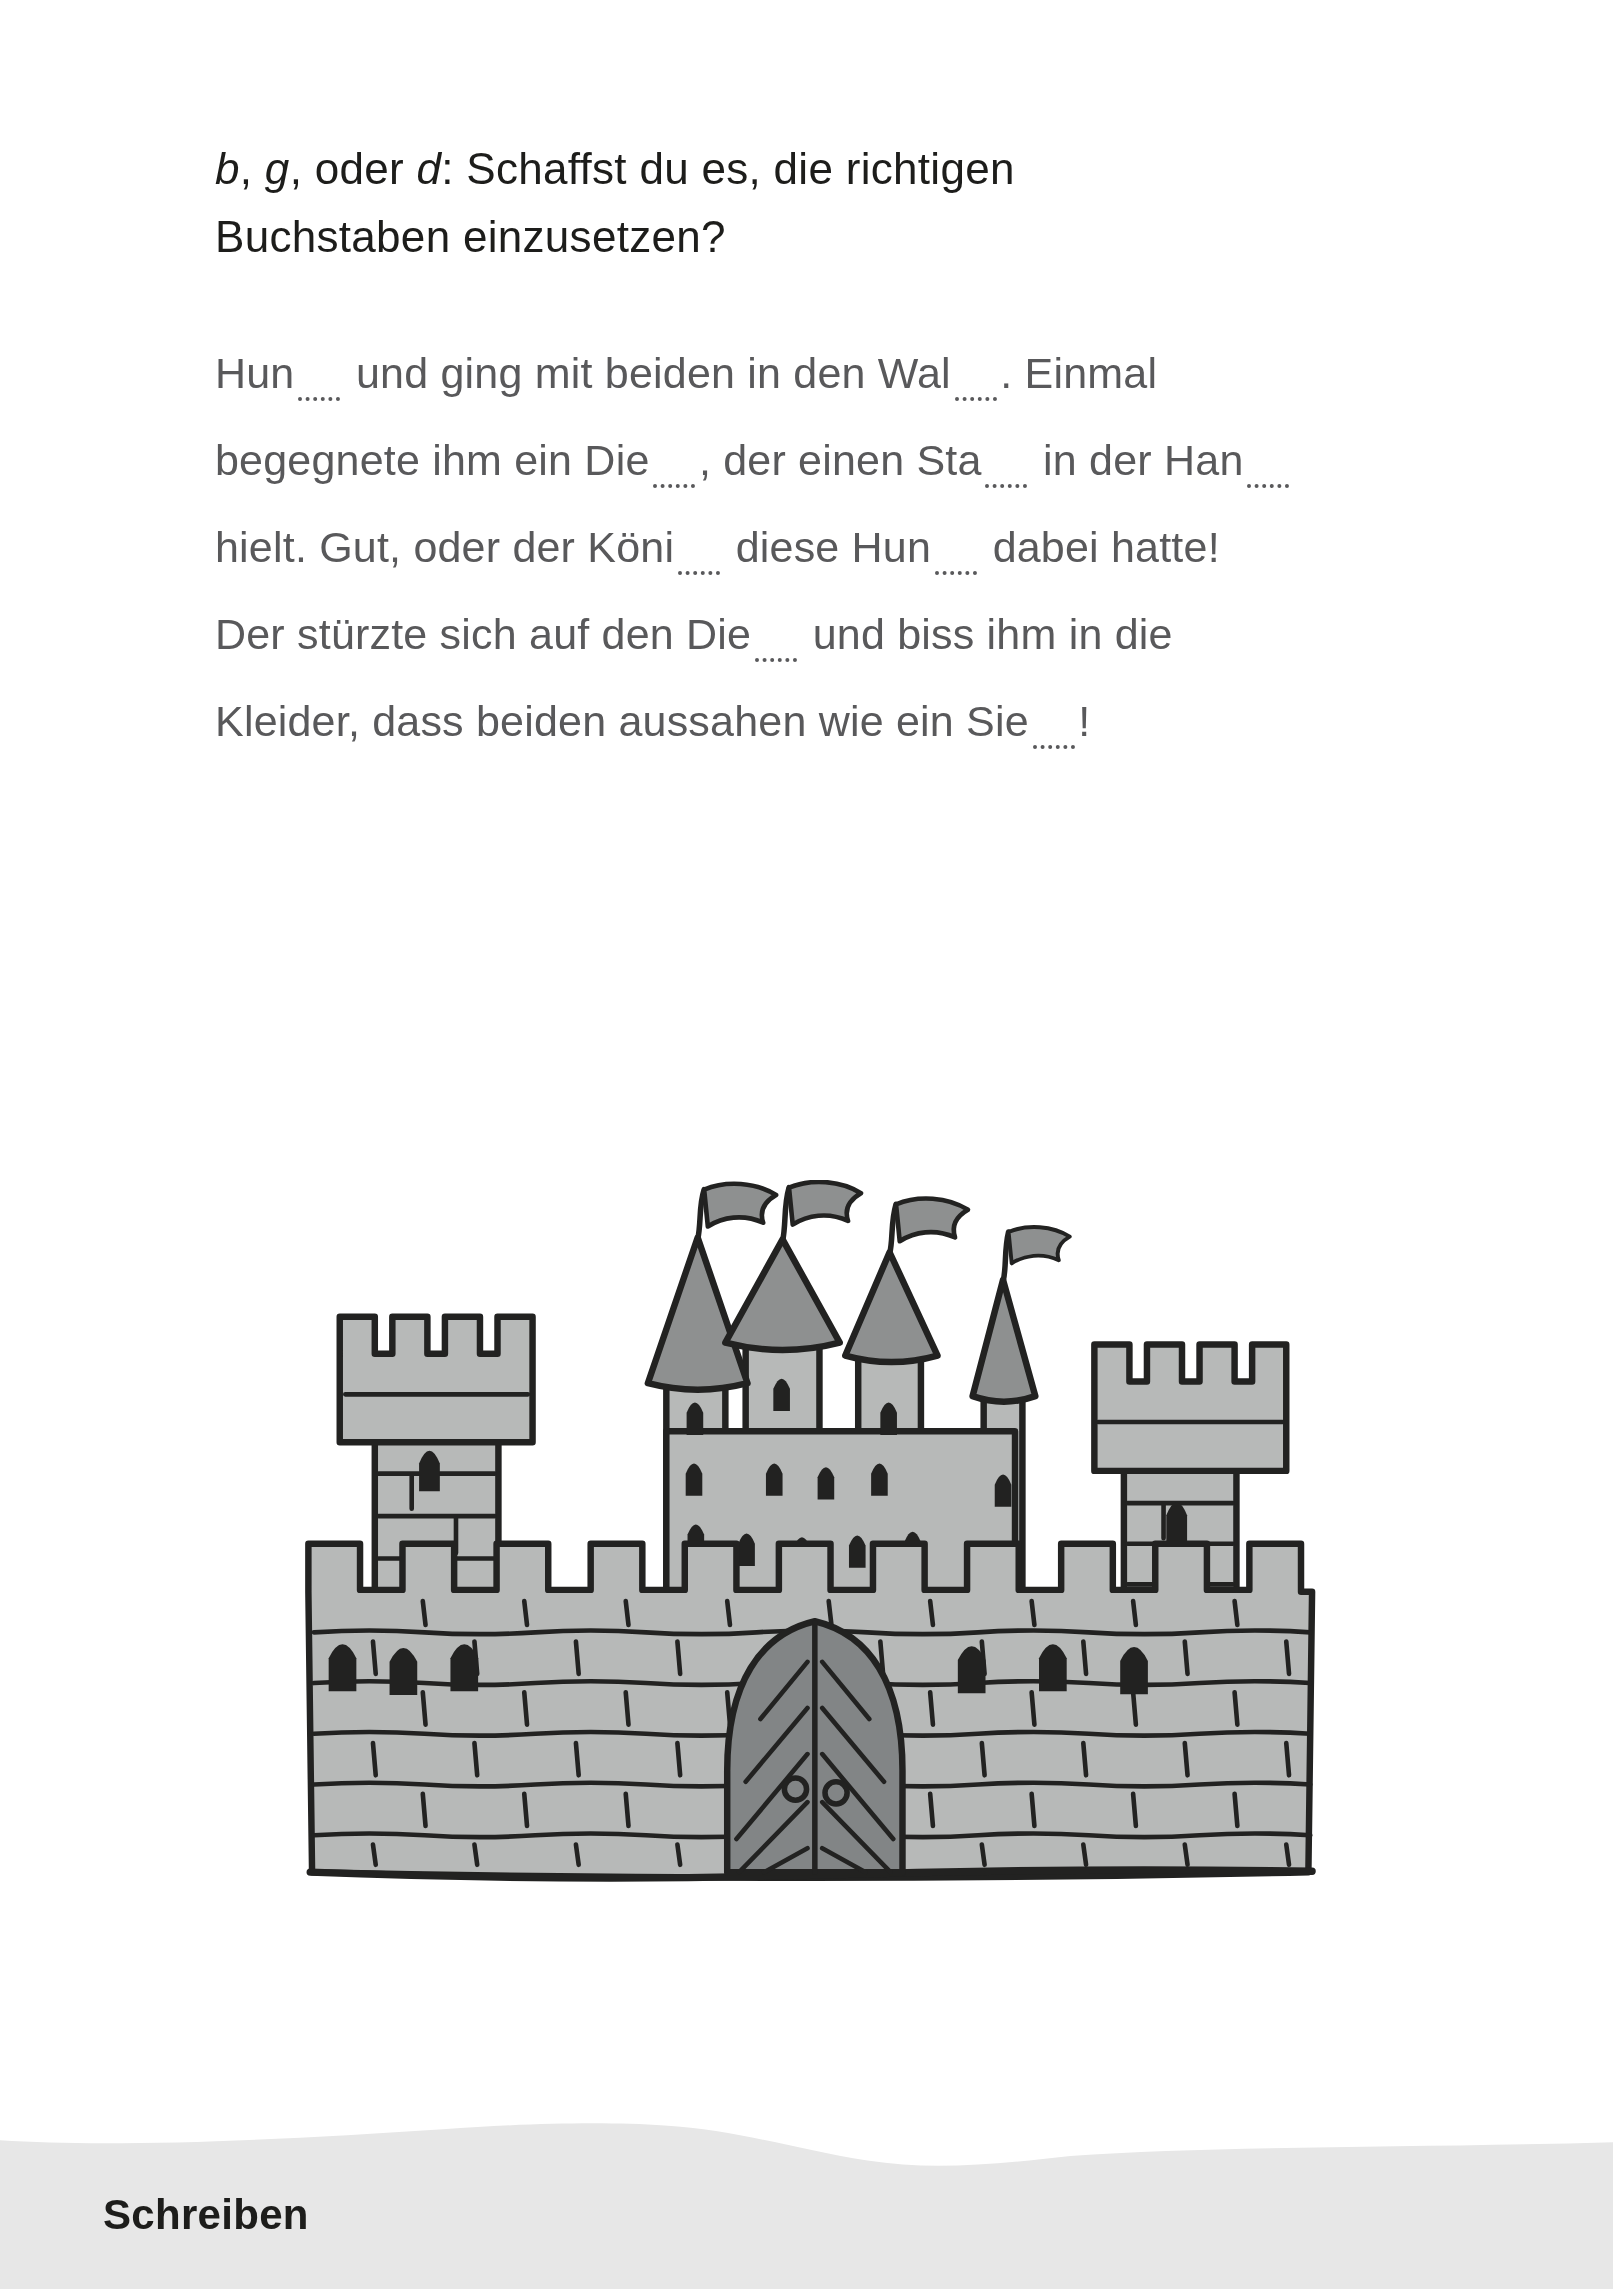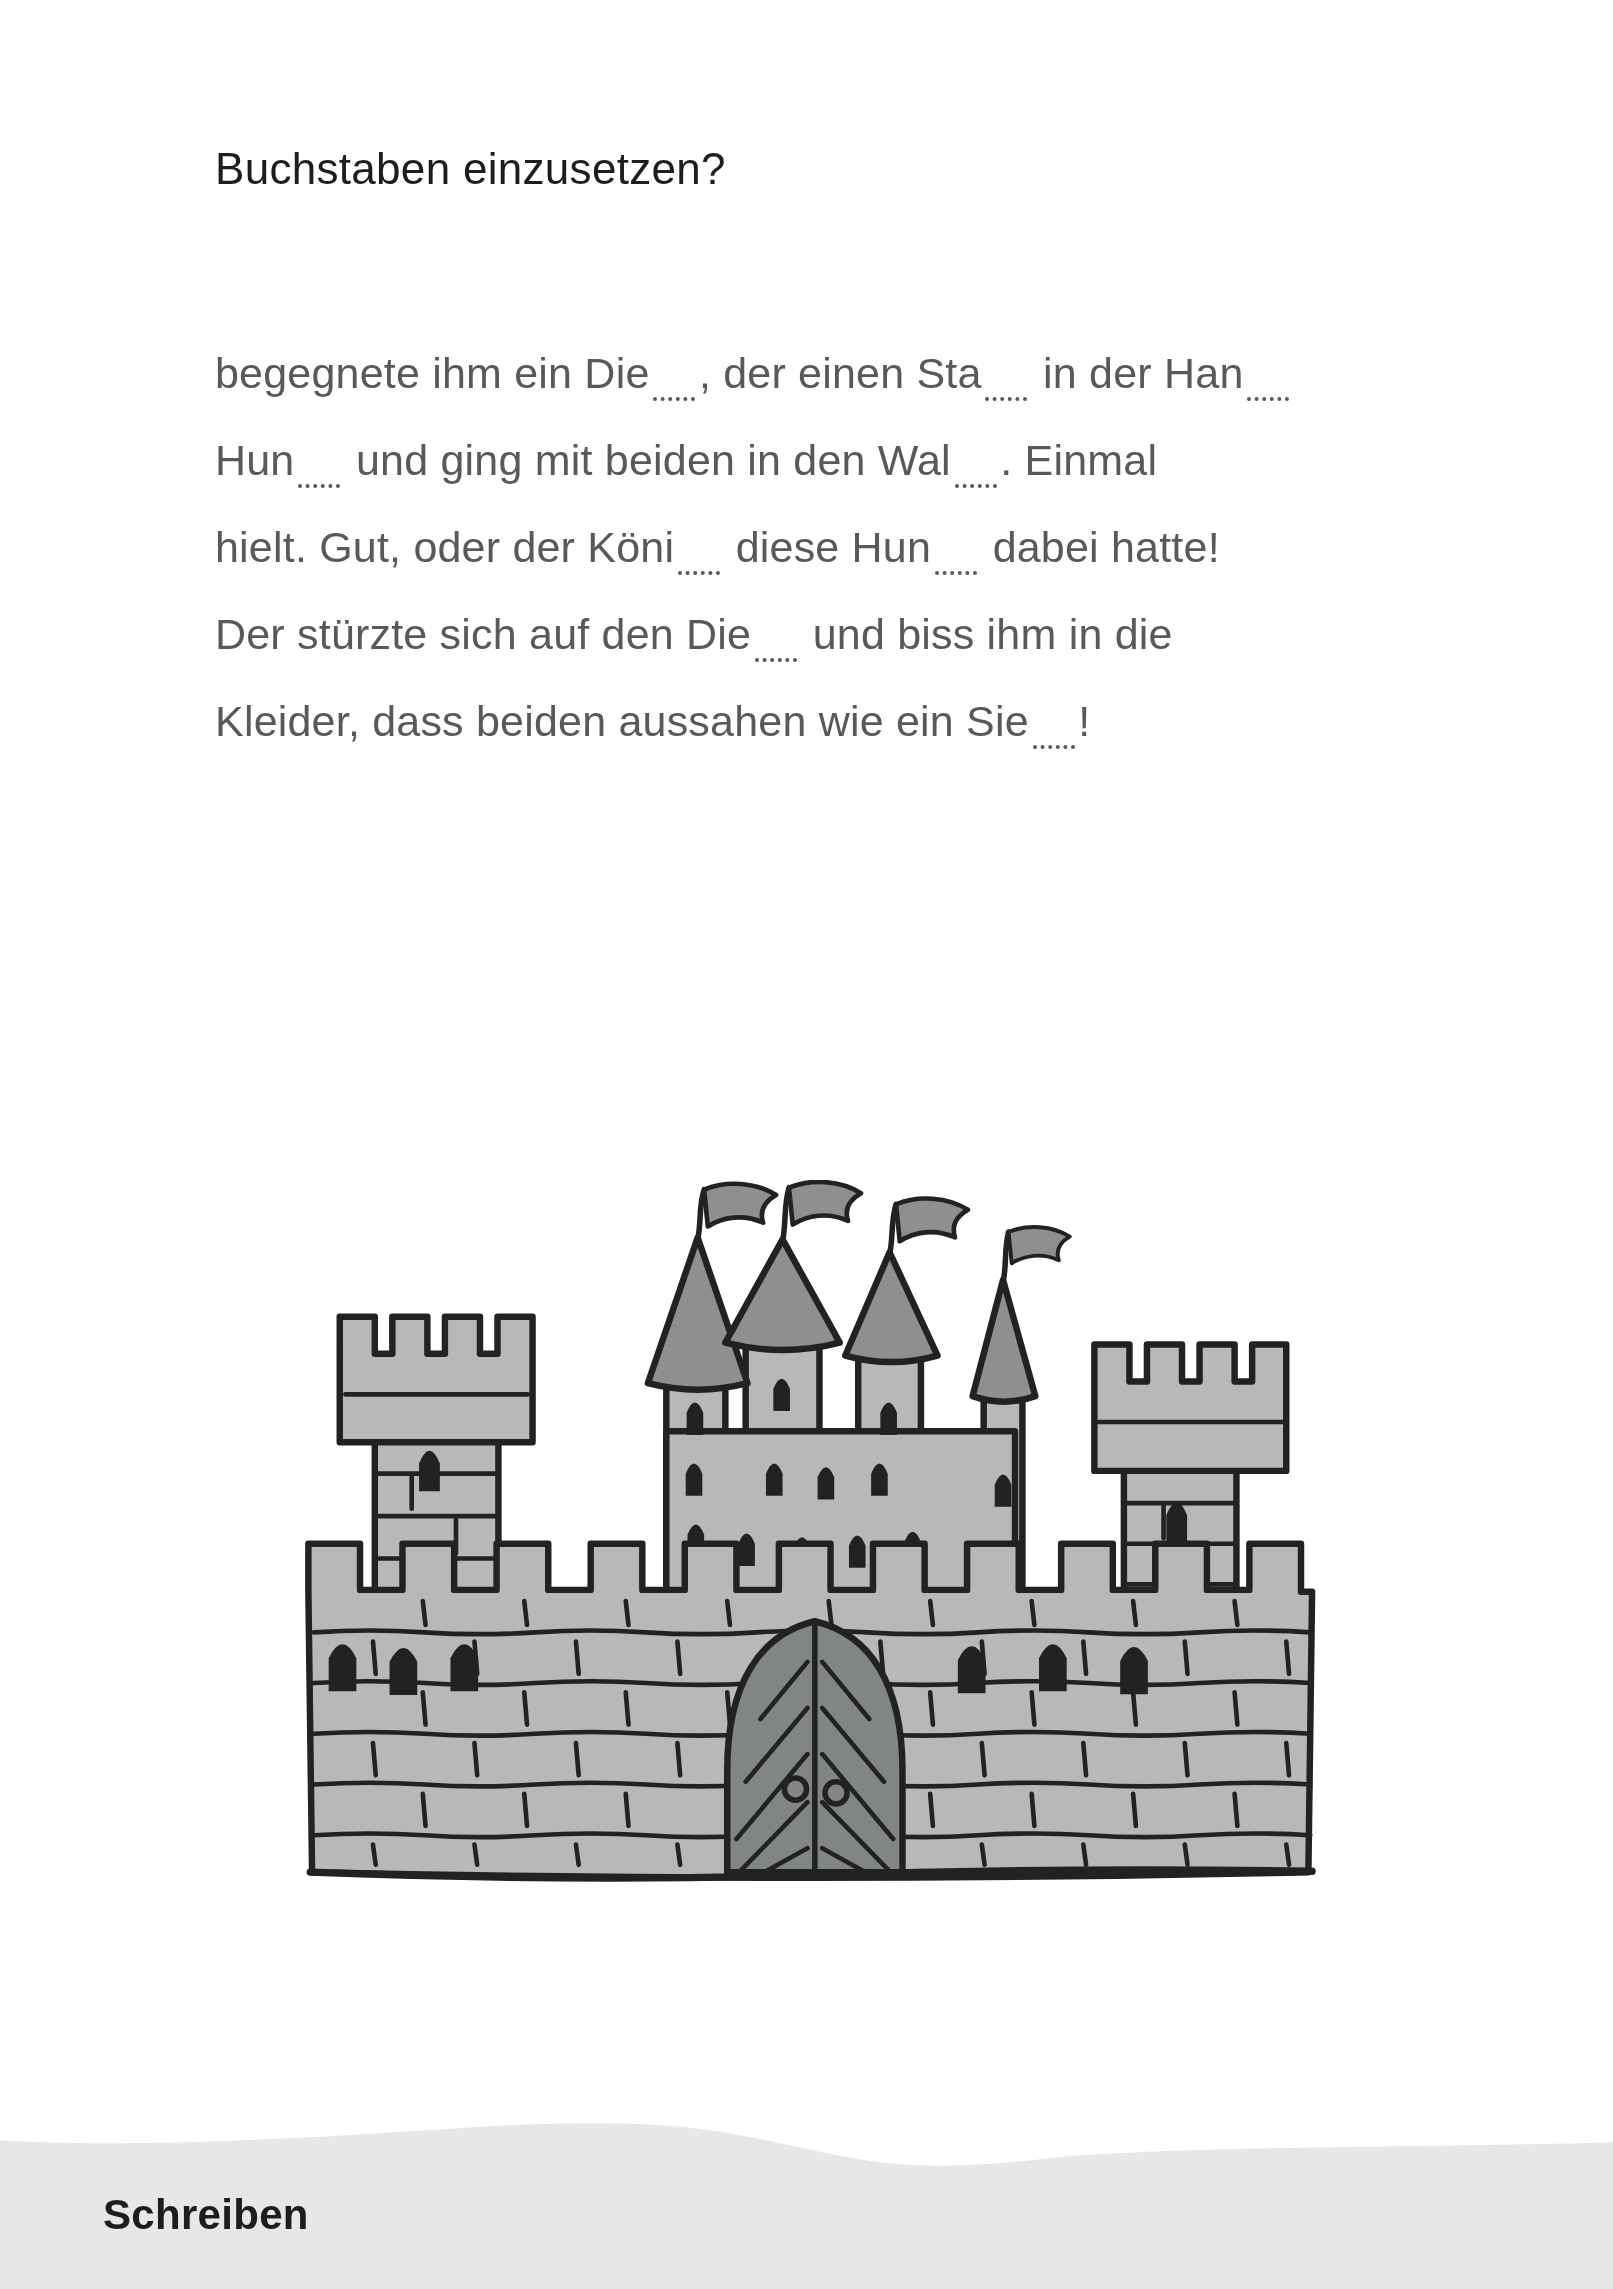--- a/index.html
+++ b/index.html
@@ -51,26 +51,27 @@
   .bl{stroke:var(--outline);stroke-width:5;fill:none;stroke-linecap:round;}
   #wallBricks path,#wallBricks line{stroke:var(--outline);stroke-width:5;fill:none;stroke-linecap:round;}
   .dln{stroke:var(--outline);stroke-width:5;fill:none;stroke-linecap:round;}
   .hndl{stroke:var(--outline);stroke-width:6;fill:none;}
   .heavy{stroke-width:8;fill:none;}
 </style>
 </head>
 <body>
 
 <div class="title">
+  <div><span class="it">b</span><span>, </span><span class="it">g</span><span>, oder </span><span class="it">d</span><span>: Schaffst du es, die richtigen</span></div>
   <div>Buchstaben einzusetzen?</div>
 </div>
 
 <div class="story">
+    <div class="line"><span>Hun</span><span class="blank"></span><span> und ging mit beiden in den Wal</span><span class="blank"></span><span>. Einmal</span></div>
     <div class="line"><span>begegnete ihm ein Die</span><span class="blank"></span><span>, der einen Sta</span><span class="blank"></span><span> in der Han</span><span class="blank"></span></div>
-    <div class="line"><span>Hun</span><span class="blank"></span><span> und ging mit beiden in den Wal</span><span class="blank"></span><span>. Einmal</span></div>
     <div class="line"><span>hielt. Gut, oder der Köni</span><span class="blank"></span><span> diese Hun</span><span class="blank"></span><span> dabei hatte!</span></div>
     <div class="line"><span>Der stürzte sich auf den Die</span><span class="blank"></span><span> und biss ihm in die</span></div>
     <div class="line"><span>Kleider, dass beiden aussahen wie ein Sie</span><span class="blank"></span><span>!</span></div>
   </div>
 
 <div class="castle-wrap">
   <svg width="1024" height="722" viewBox="0 0 1110 782">
     <defs>
       <path id="pennant" d="M0,0 C24,-10 56,-8 78,6 C64,14 60,24 64,36 C42,26 20,30 4,40 Z"></path>
       <path id="slit" d="M0,36 V12 Q9,-10 18,12 V36 Z"></path>

